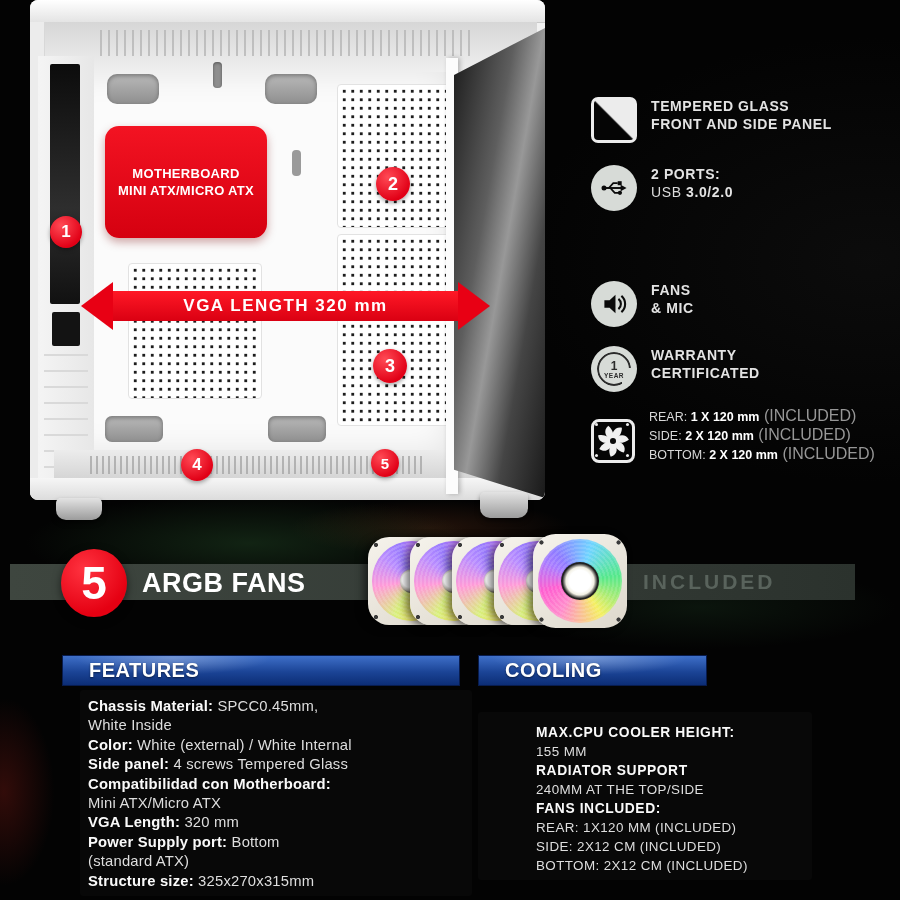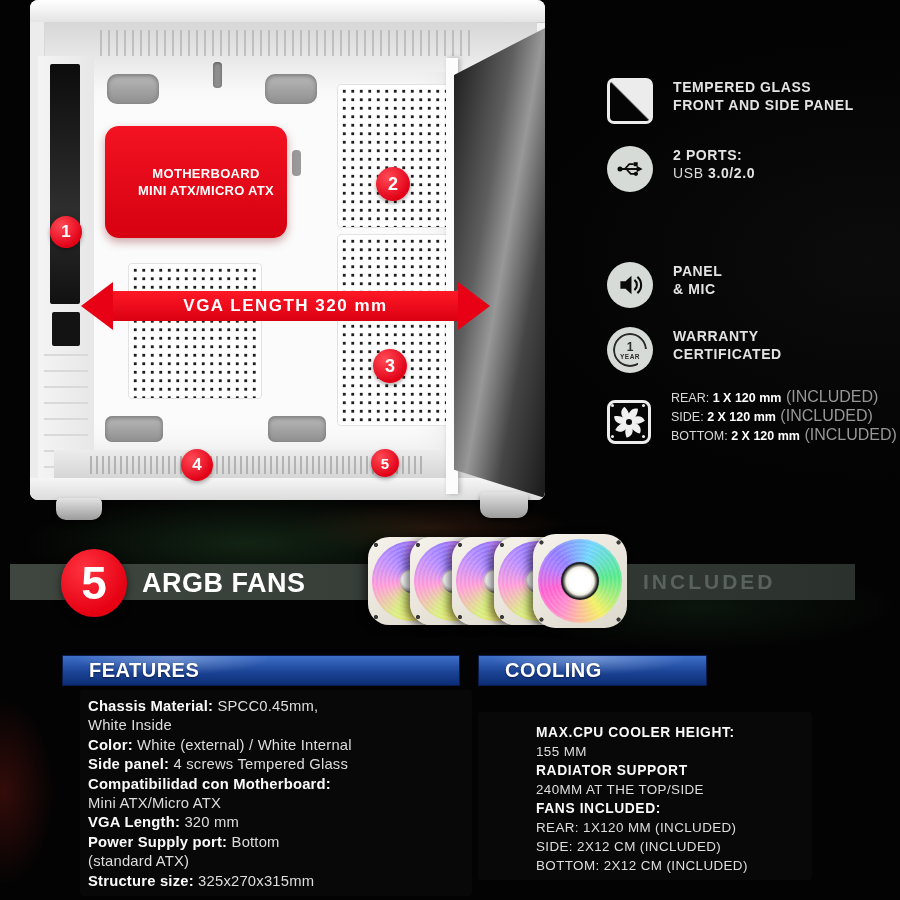--- a/index.html
+++ b/index.html
@@ -46,35 +46,35 @@
   .glass-side{left:424px;top:28px;width:91px;height:470px;
     background:linear-gradient(100deg,#181818 0%,#5e5e5e 36%,#989898 52%,#454545 72%,#1a1a1a 100%);
     clip-path:polygon(0 10%,100% 0,100% 100%,0 94%);}
   .frame-edge{left:416px;top:58px;width:12px;height:436px;background:#fcfcfc;box-shadow:2px 0 5px rgba(0,0,0,.25);}
   .foot{background:linear-gradient(180deg,#e3e3e3,#9c9c9c);border-radius:5px 5px 10px 10px;box-shadow:0 3px 5px rgba(0,0,0,.5);}
   .foot-l{left:26px;top:498px;width:46px;height:22px;}
   .foot-r{left:450px;top:492px;width:48px;height:26px;}
   
   .mobo-box{left:75px;top:126px;width:162px;height:112px;background:linear-gradient(180deg,#f31322,#d50010);
     border-radius:14px;box-shadow:0 4px 10px rgba(120,0,0,.35);display:flex;flex-direction:column;justify-content:center;
-    text-align:center;color:#fff;font-weight:bold;font-size:13px;line-height:17px;letter-spacing:.3px;z-index:5;padding-left:20px;}
+    text-align:center;color:#fff;font-weight:bold;font-size:13px;line-height:17px;letter-spacing:.3px;z-index:5;}
   .badge{position:absolute;background:radial-gradient(circle at 35% 30%,#ff4a55,#e10016 72%);color:#fff;border-radius:50%;
     display:flex;align-items:center;justify-content:center;font-weight:bold;z-index:6;box-shadow:0 2px 4px rgba(0,0,0,.35);}
   .b1{left:20px;top:216px;width:32px;height:32px;font-size:17px;}
   .b2{left:346px;top:167px;width:34px;height:34px;font-size:18px;}
   .b3{left:343px;top:349px;width:34px;height:34px;font-size:18px;}
   .b4{left:151px;top:449px;width:32px;height:32px;font-size:17px;}
   .b5{left:341px;top:449px;width:28px;height:28px;font-size:15px;}
   .arrow-body{left:83px;top:291px;width:345px;height:30px;background:linear-gradient(180deg,#ff1826,#da0012);
     display:flex;align-items:center;justify-content:center;color:#fff;font-weight:bold;font-size:17px;letter-spacing:1.5px;z-index:5;}
   .arrow-head{position:absolute;top:282px;width:32px;height:48px;background:#e80014;z-index:5;}
   .ah-l{left:51px;clip-path:polygon(100% 0,0 50%,100% 100%);}
   .ah-r{left:428px;clip-path:polygon(0 0,100% 50%,0 100%);}
   
-  .feat-row{position:absolute;display:flex;gap:20px;align-items:flex-start;left:607px;}
+  .feat-row{position:absolute;display:flex;gap:14px;align-items:flex-start;left:591px;margin-top:19px;}
   .feat-text{font-size:14px;font-weight:bold;letter-spacing:.6px;color:#e3e3e3;line-height:18px;white-space:nowrap;}
   .feat-text .norm{font-weight:normal;color:#dcdcdc;}
   .icon-sq{width:40px;height:40px;border:3px solid #ececec;border-radius:7px;flex:none;}
   .icon-glass{background:linear-gradient(to top right,#050505 48.5%,#ececec 51.5%);}
   .icon-circle{width:46px;height:46px;border-radius:50%;background:#d7dbd7;flex:none;display:flex;align-items:center;justify-content:center;}
   .icon-filter{position:relative;background:#0a0a0a;}
   .icon-filter::before{content:"";position:absolute;inset:5px;border-radius:50%;
     background-image:repeating-linear-gradient(0deg,transparent 0 4px,#0a0a0a 4px 6px),repeating-linear-gradient(90deg,transparent 0 4px,#0a0a0a 4px 6px);
     background-color:#ececec;}
   .icon-filter::after{content:"";position:absolute;width:3px;height:3px;background:#ececec;border-radius:50%;top:1px;left:1px;
@@ -215,21 +215,21 @@
 
   <div class="feat-row" style="top:262px;">
     <div class="icon-circle">
       <svg width="34" height="34" viewBox="0 0 46 46">
         <polygon points="10,18 17,18 25,10.5 25,35.5 17,28 10,28" fill="#0a0a0a"></polygon>
         <path d="M29 16 a9 9 0 0 1 0 14" fill="none" stroke="#0a0a0a" stroke-width="2.8"></path>
         <path d="M33 12 a14.5 14.5 0 0 1 0 22" fill="none" stroke="#0a0a0a" stroke-width="2.8"></path>
       </svg>
     </div>
     <div class="feat-text">
-      <div>PANEL</div>
+      <div>FANS</div>
       <div>&amp; MIC</div>
     </div>
   </div>
 
   <div class="feat-row" style="top:327px;">
     <div class="icon-circle icon-warranty">
       <div class="wy1">1</div>
       <div class="wy2">YEAR</div>
     </div>
     <div class="feat-text">

